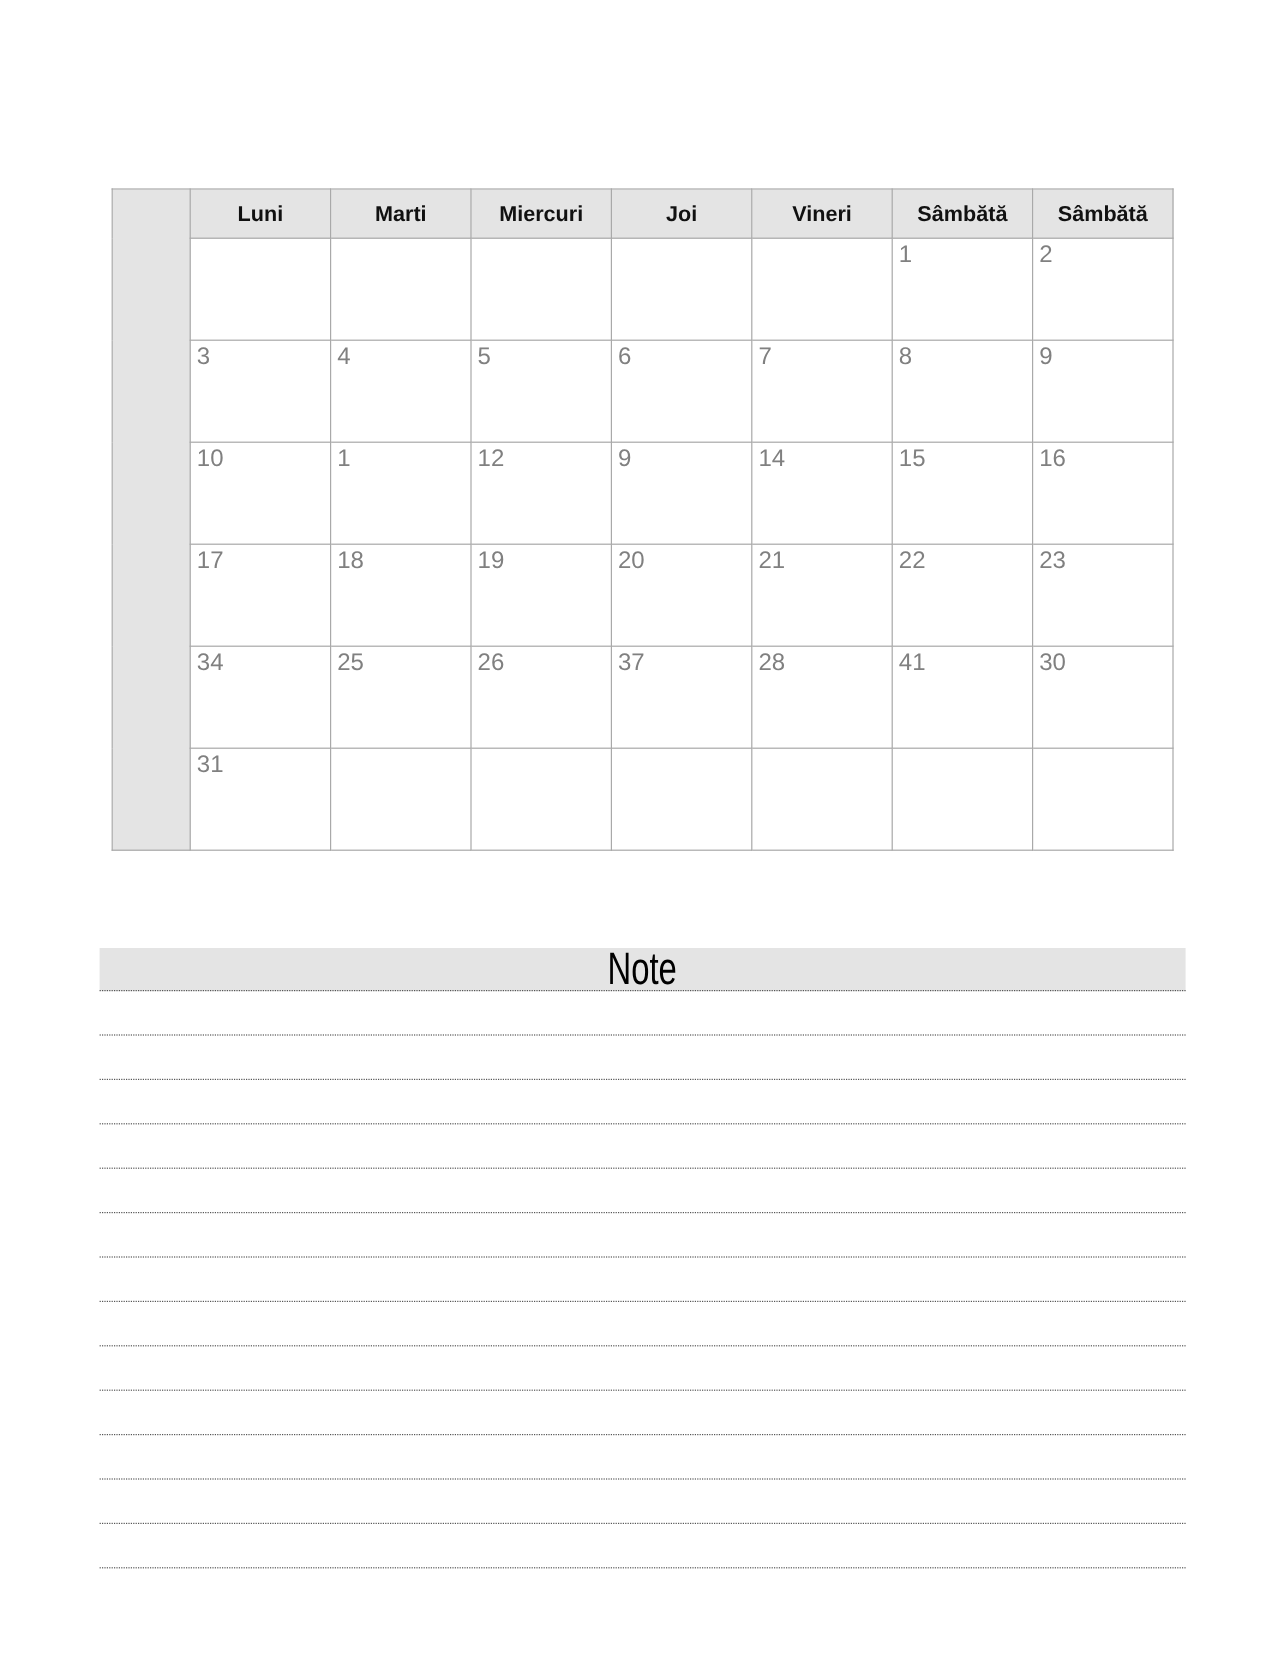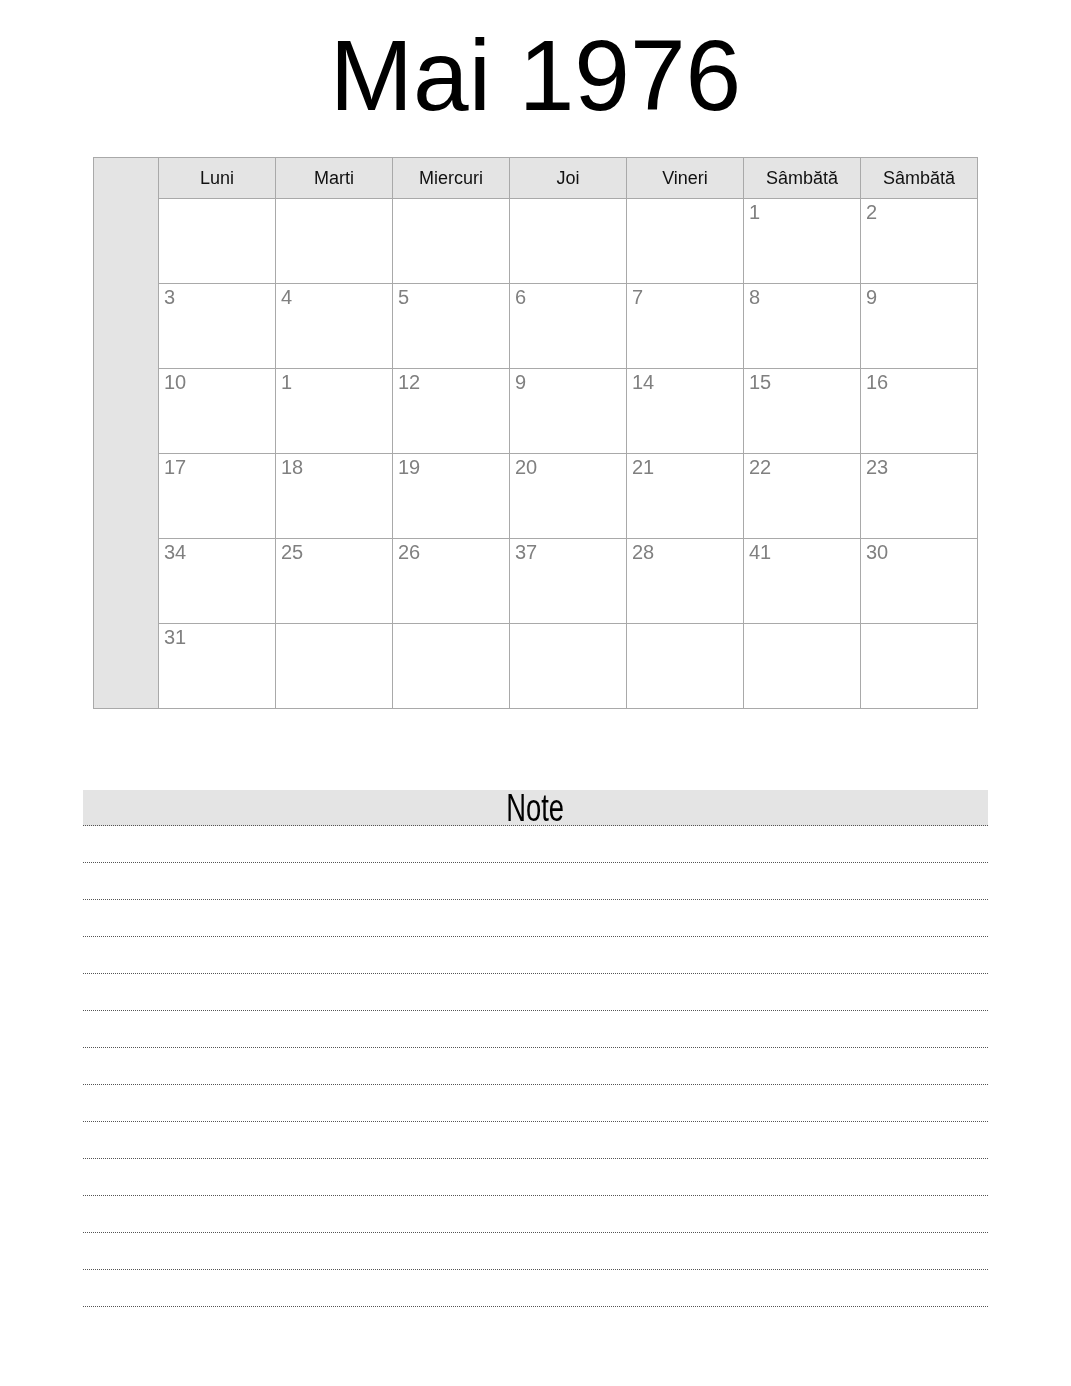--- a/index.html
+++ b/index.html
@@ -35,21 +35,21 @@
     margin: 0;
   }
   th.corner {
     width: 65px;
     background: #e4e4e4;
   }
   th.day {
     width: 117px;
     height: 41px;
     background: #e4e4e4;
-    font-weight: normal;
+    font-weight: bold;
     font-size: 18px;
     color: #111111;
     text-align: center;
     vertical-align: middle;
   }
   td.day-cell {
     width: 117px;
     height: 85px;
     background: #ffffff;
     vertical-align: top;
@@ -92,21 +92,20 @@
   .note-line {
     height: 36px;
     border-bottom: 1px dotted #555555;
   }
 </style>
 </head>
 <body>
 
 <div class="page">
 
-  <h1 class="title">Mai 1976</h1>
 
   <table class="calendar">
     <tbody id="cal-body">
         <tr>
           <th class="corner" rowspan="7"></th>
           <th class="day">Luni</th>
           <th class="day">Marti</th>
           <th class="day">Miercuri</th>
           <th class="day">Joi</th>
           <th class="day">Vineri</th>

